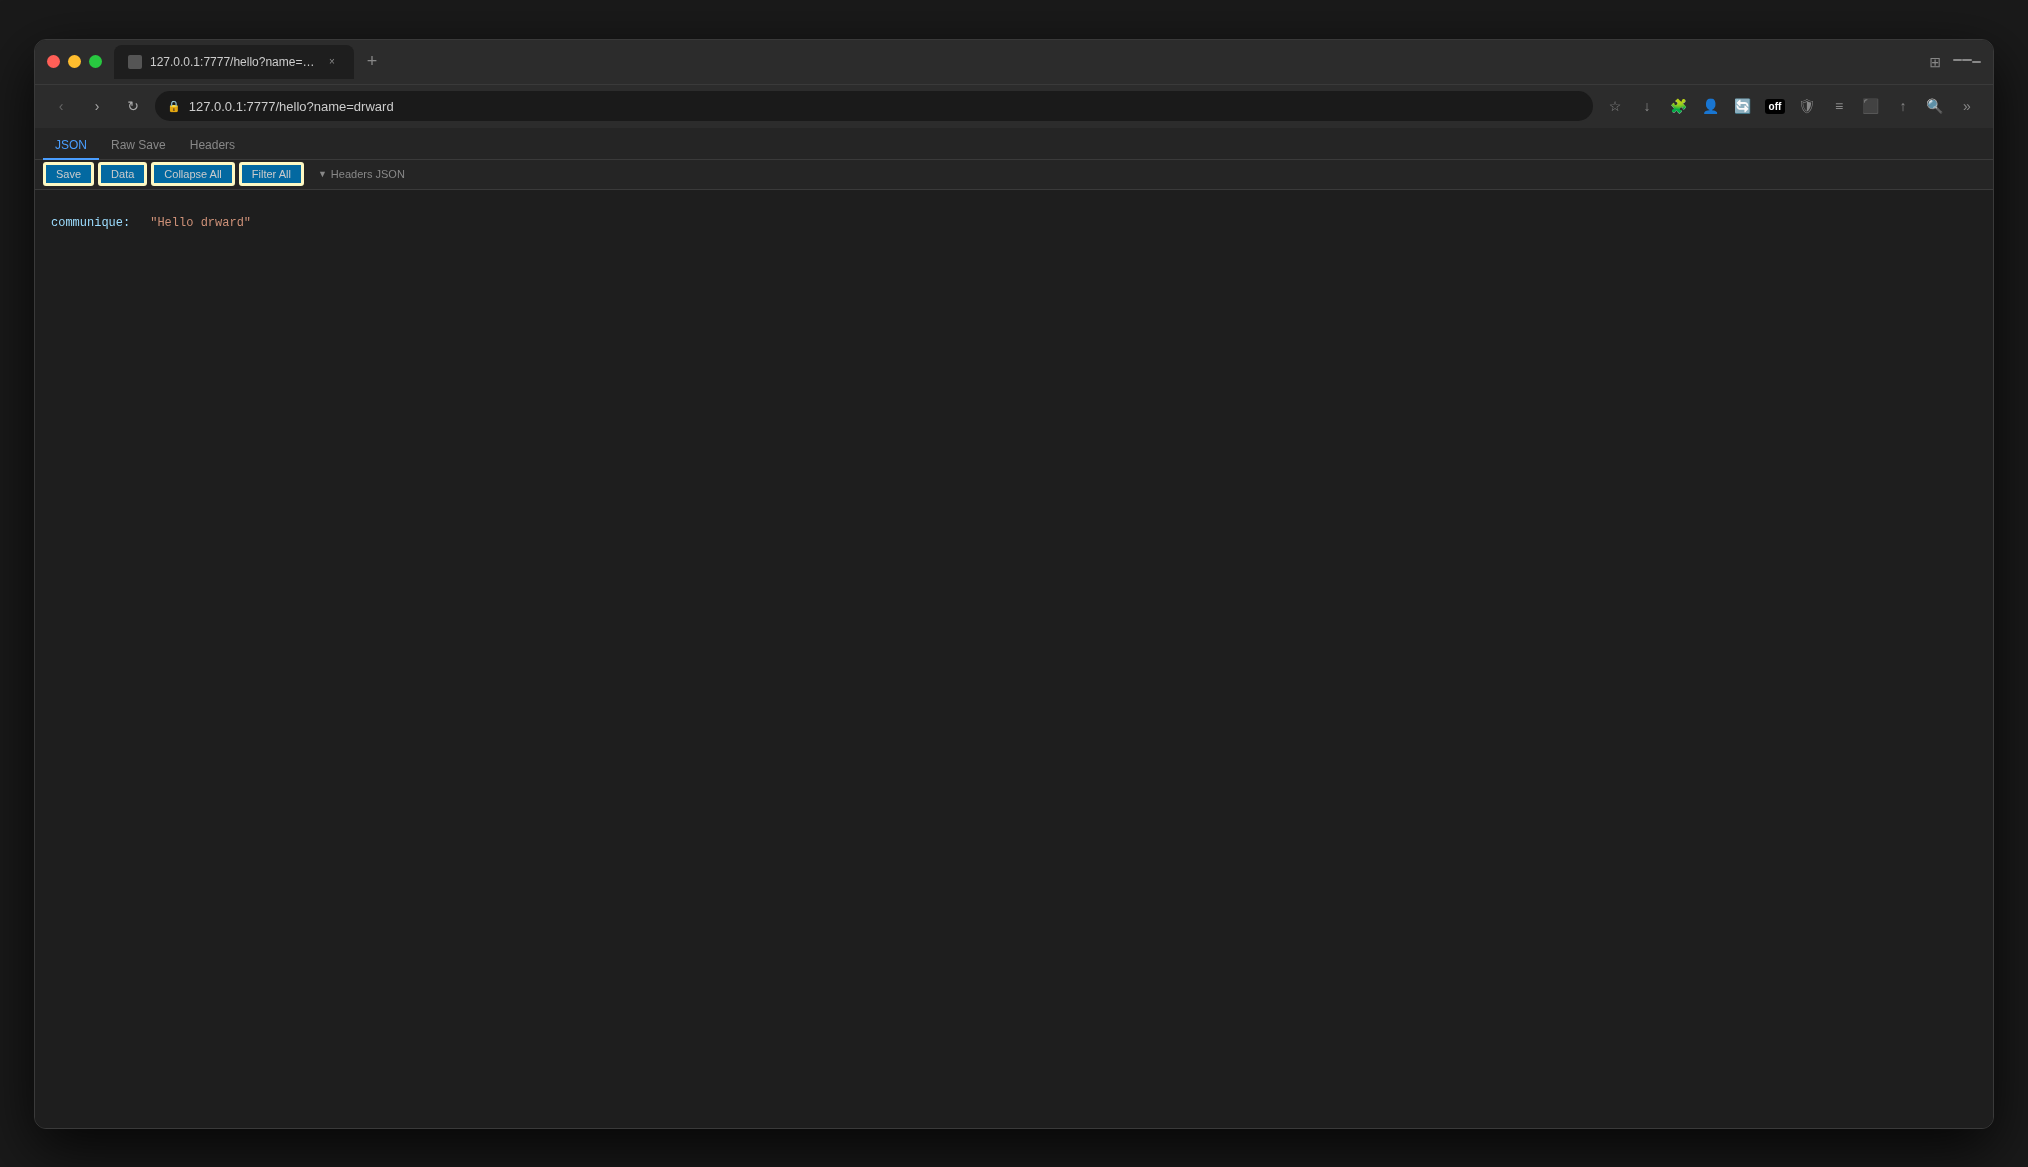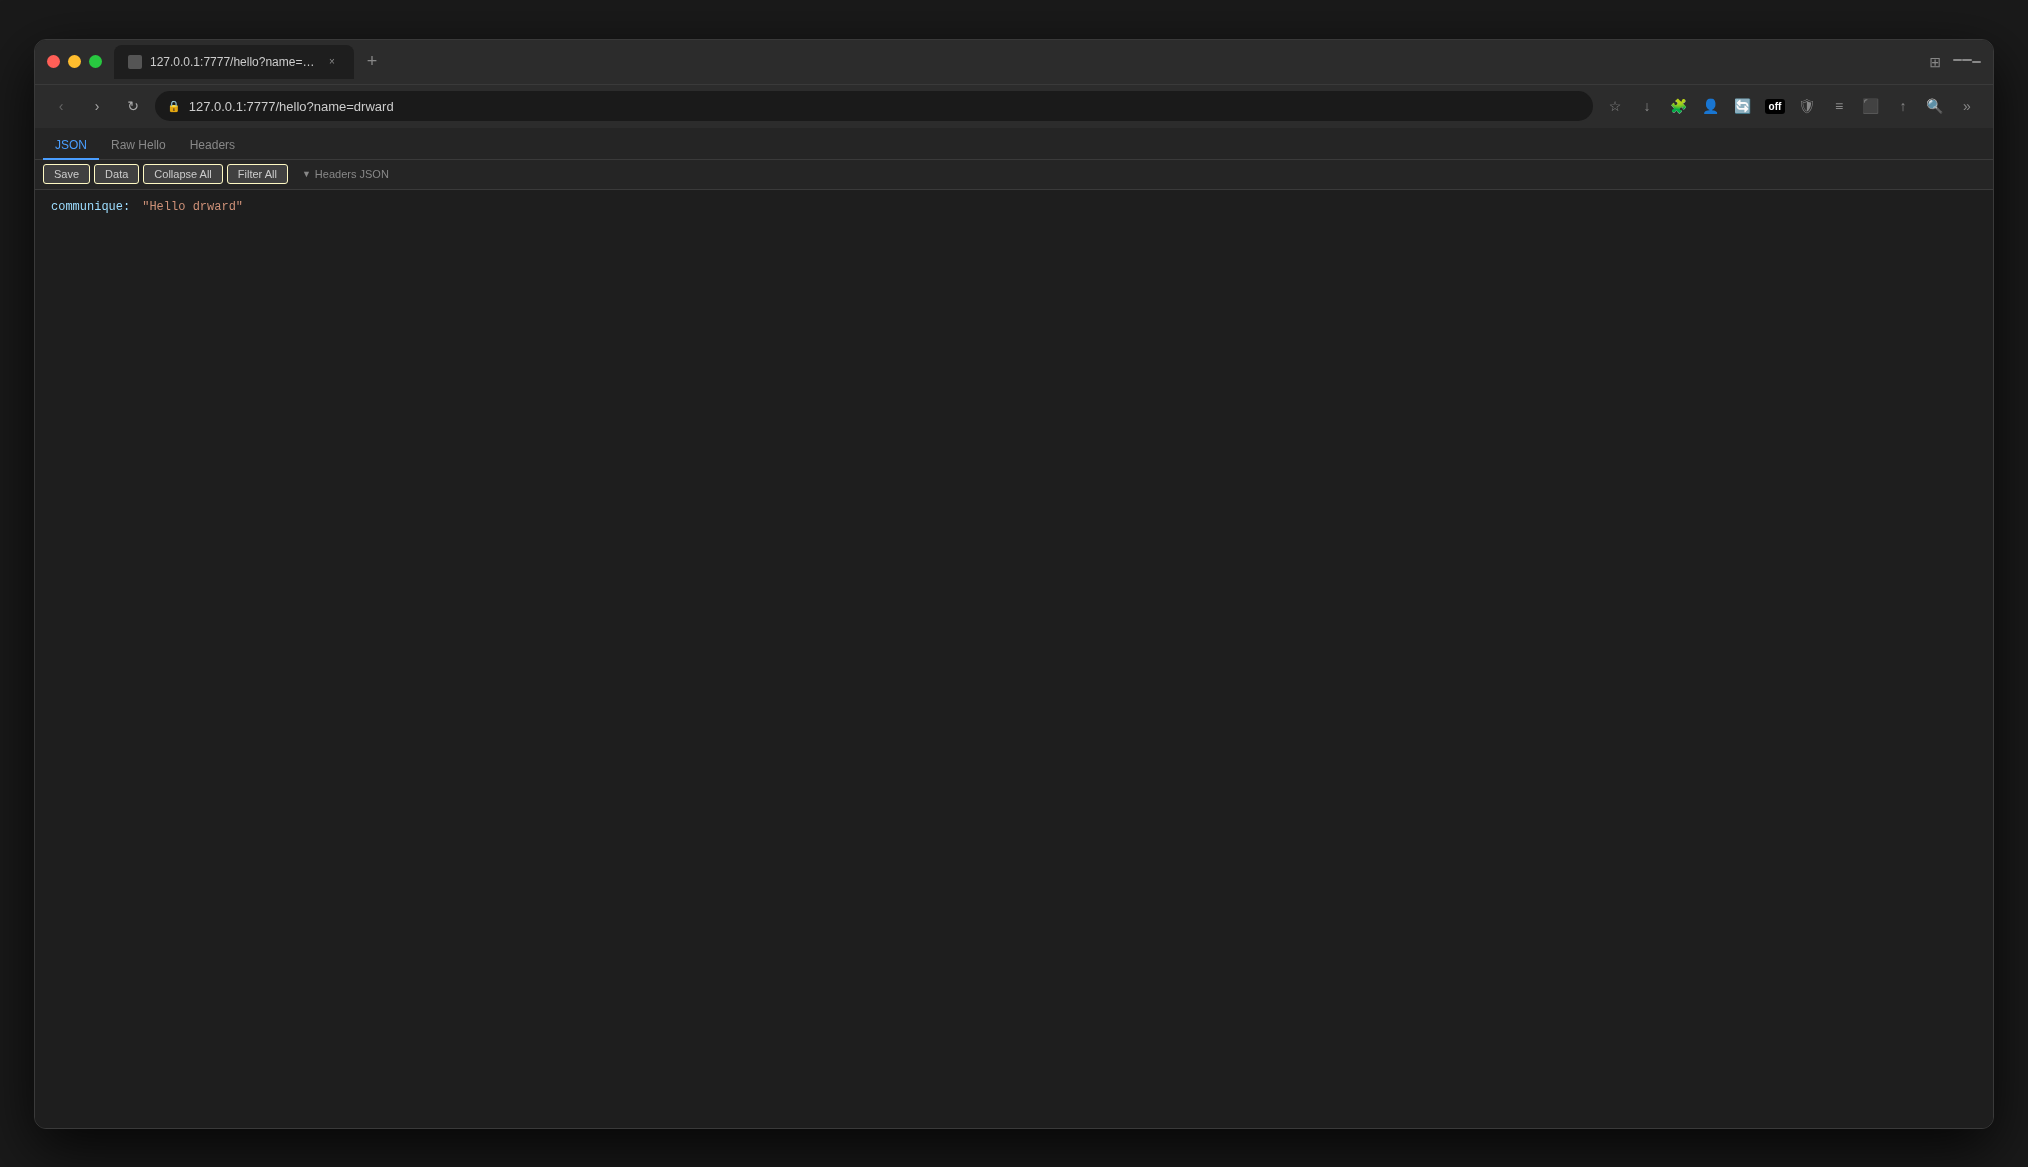--- a/index.html
+++ b/index.html
@@ -246,24 +246,24 @@
       padding: 0 8px;
       gap: 4px;
       border-bottom: 1px solid #3a3a3a;
       flex-shrink: 0;
     }
 
     .toolbar-btn {
       padding: 3px 10px;
       font-size: 11px;
       color: #ccc;
-      background: #404040;
+      background: #0369a1;
       border-radius: 3px;
       cursor: pointer;
-      border: 1px solid #fef9c3;
+      border: 3px solid #fef9c3;
     }
 
     .filter-btn {
       display: flex;
       align-items: center;
       gap: 4px;
       padding: 3px 10px;
       font-size: 11px;
       color: #888;
       cursor: pointer;
@@ -277,22 +277,23 @@
       background: #1e1e1e;
       padding: 8px 16px;
       font-family: 'Menlo', 'Monaco', 'Courier New', monospace;
       font-size: 12px;
       overflow: auto;
     }
 
     .json-line {
       display: flex;
       align-items: baseline;
-      gap: 12px;
+      gap: 20px;
       line-height: 1.6;
+      margin-top: 16px;
     }
 
     .json-key {
       color: #9cdcfe;
     }
 
     .json-string {
       color: #ce9178;
     }
   </style>
@@ -350,21 +351,21 @@
       <div class="nav-icon">≡</div>
       <div class="nav-icon">⬛</div>
       <div class="nav-icon">↑</div>
       <div class="nav-icon">🔍</div>
       <div class="nav-icon">»</div>
     </div>
   </div>
 
   <div class="viewer-tabs">
     <div class="viewer-tab active">JSON</div>
-    <div class="viewer-tab">Raw Hello</div>
+    <div class="viewer-tab">Raw Save</div>
     <div class="viewer-tab">Headers</div>
   </div>
 
   <div class="toolbar">
     <div class="toolbar-btn">Save</div>
     <div class="toolbar-btn">Data</div>
     <div class="toolbar-btn">Collapse All</div>
     <div class="toolbar-btn">Filter All</div>
     <div class="filter-btn">
       <span style="font-size:9px;color:#888">▼</span>

